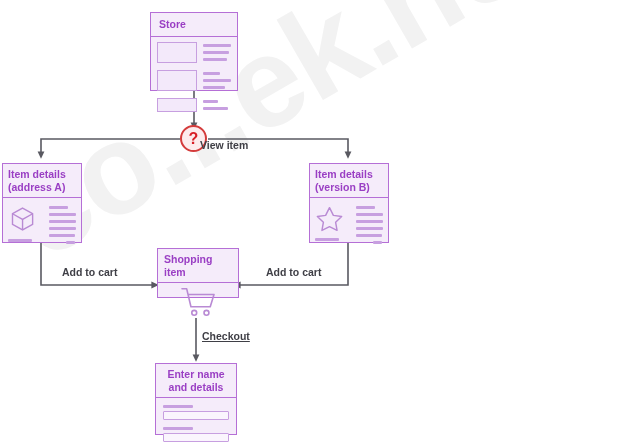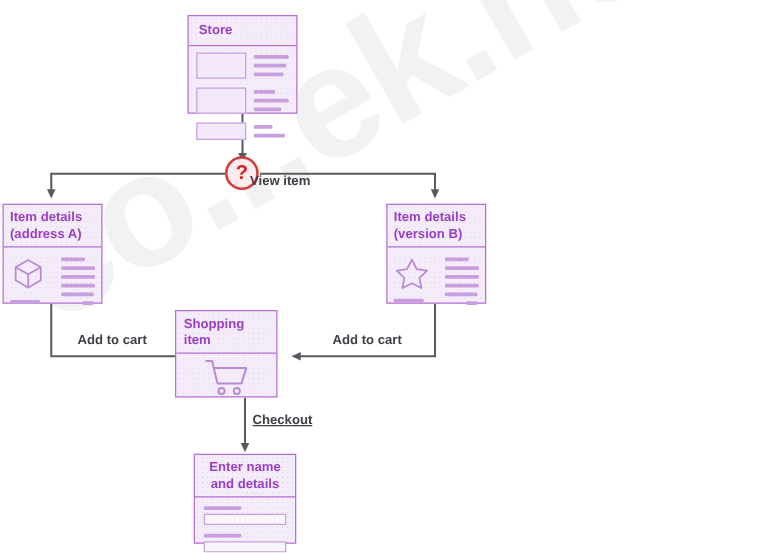--- a/index.html
+++ b/index.html
@@ -206,21 +206,21 @@
           <div class="bar" style="width:100%"></div>
           <div class="bar" style="width:100%"></div>
           <div class="bar" style="width:100%"></div>
           <div class="bar" style="width:96%"></div>
           <div class="bar" style="width:34%;margin-left:62%;"></div>
         </div>
       </div>
     </div>
   </div>
 
-  <div class="node" style="left:140px;top:248px;width:82px;height:70px;">
+  <div class="node" style="left:157px;top:248px;width:82px;height:50px;">
     <div class="node-head" style="padding:4px 6px;">
       <div>Shopping</div>
       <div>item</div>
     </div>
     <div class="node-body" style="padding:0;height:38px;">
       <div class="cart-wrap">
         <svg viewBox="0 0 42 34" width="40" height="32" fill="none" stroke="#b98ad4" stroke-width="1.7" stroke-linecap="round" stroke-linejoin="round">
           <path d="M4,3 L9,3 L13.5,22 L34,22 L38,9 L11,9"></path>
           <circle cx="17" cy="28.5" r="2.6"></circle>
           <circle cx="30" cy="28.5" r="2.6"></circle>

